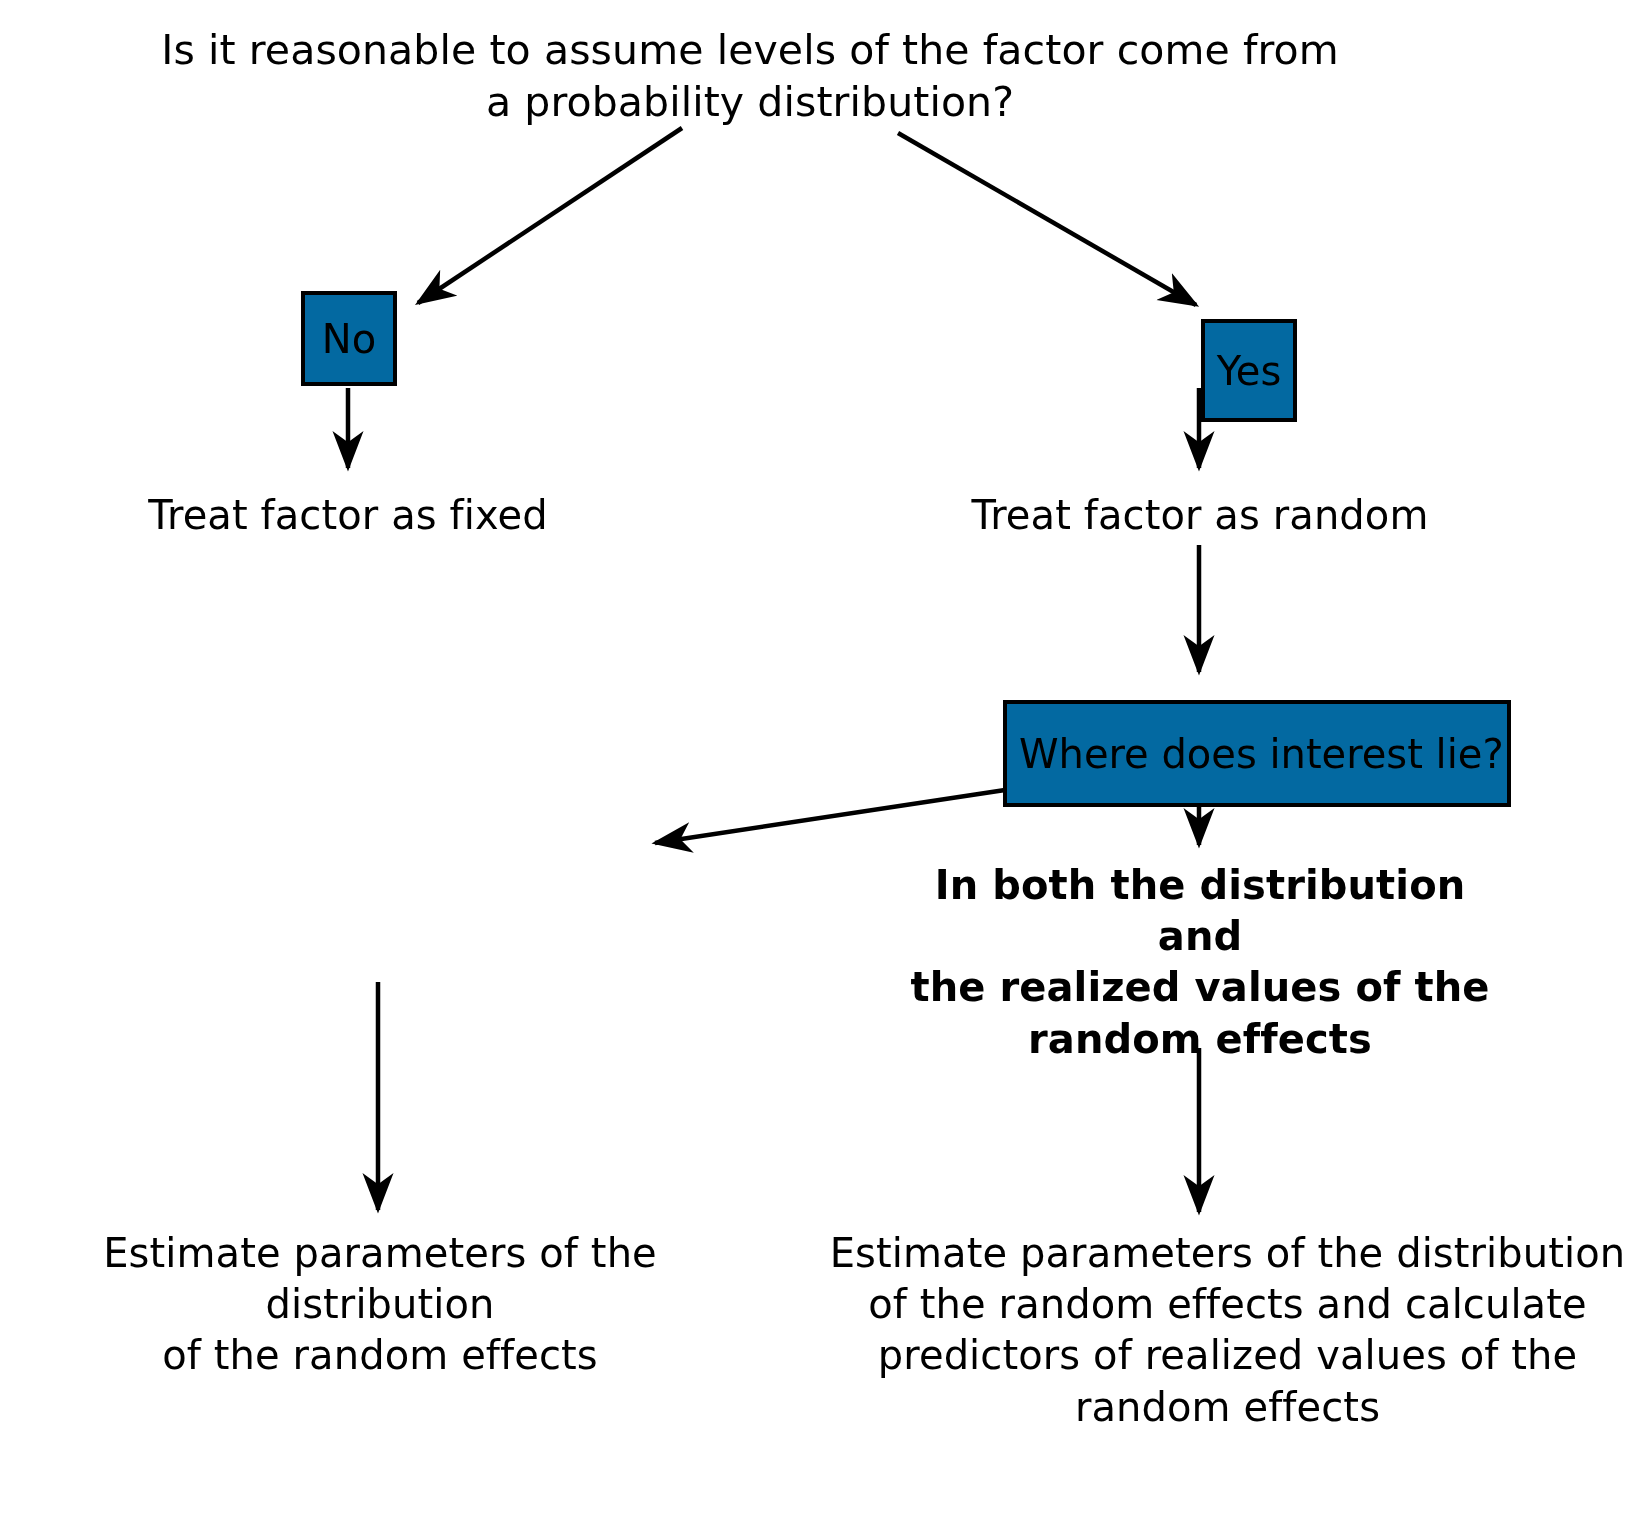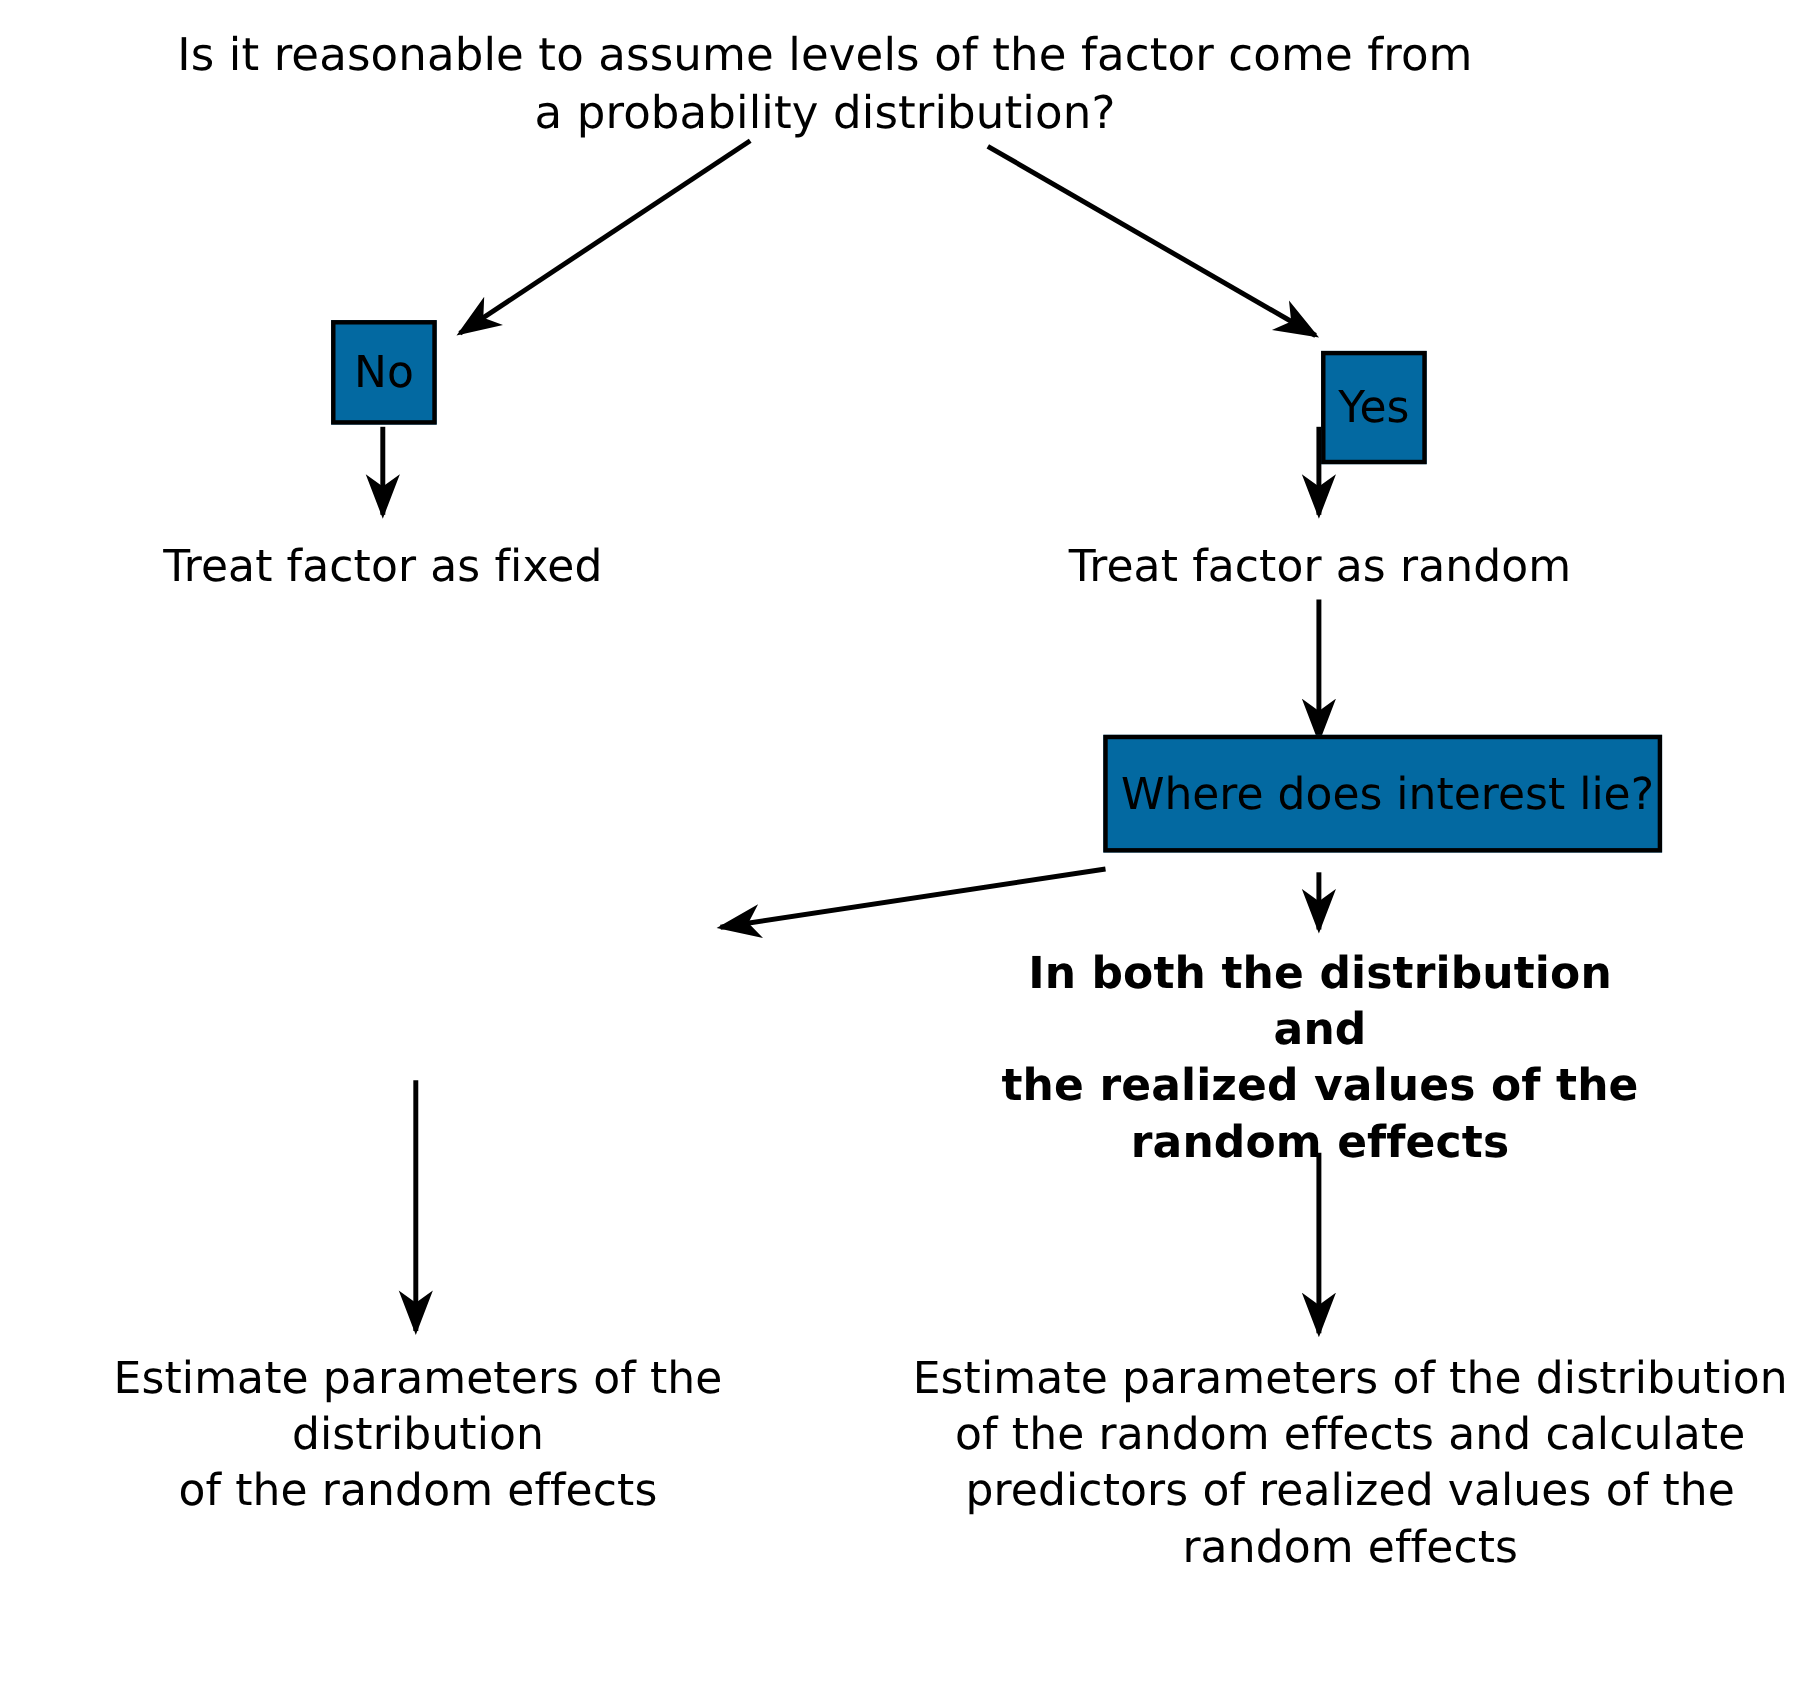--- a/index.html
+++ b/index.html
@@ -70,21 +70,21 @@
     top: 490px;
     width: 520px;
   }
   #label-random {
     left: 920px;
     top: 490px;
     width: 560px;
   }
   #box-interest {
     left: 1003px;
-    top: 668px;
+    top: 700px;
     width: 508px;
     height: 107px;
     justify-content: flex-start;
     padding-left: 12px;
   }
   #label-only-dist {
     left: 85px;
     top: 860px;
     width: 590px;
   }

